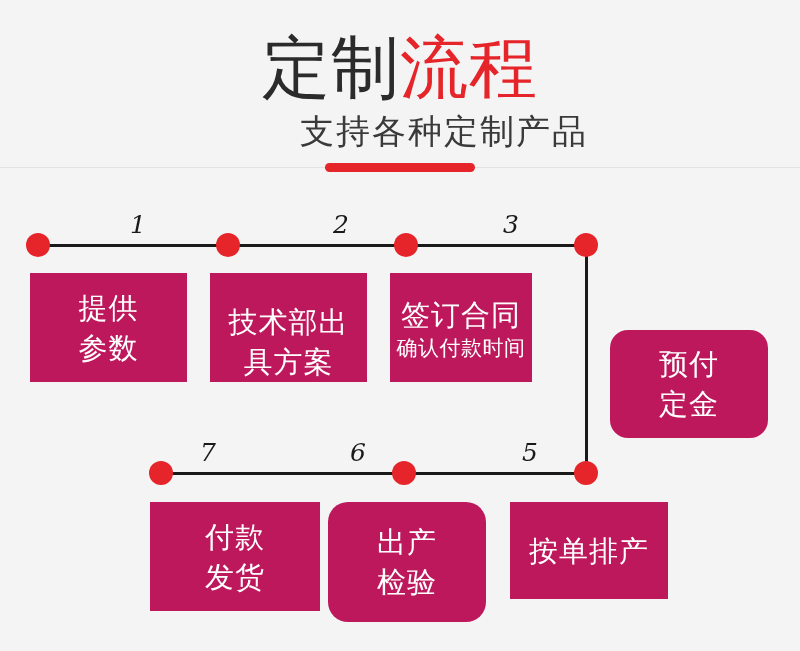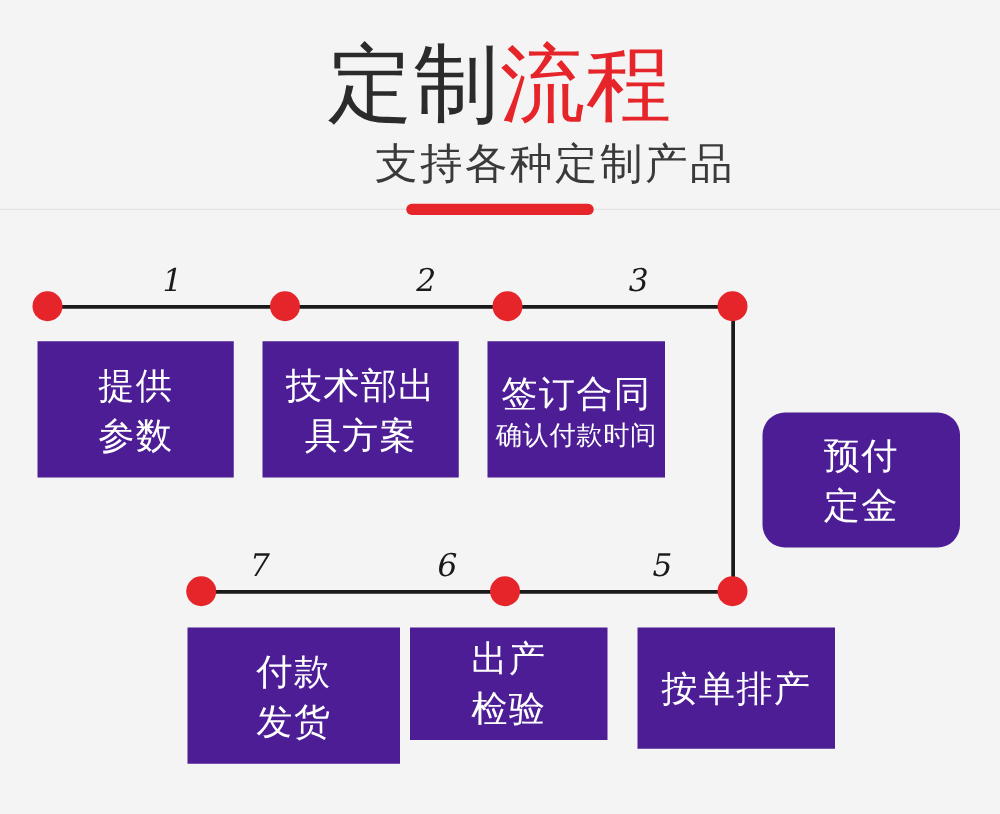--- a/index.html
+++ b/index.html
@@ -100,21 +100,21 @@
     font-family: "DejaVu Serif", "Liberation Serif", serif;
     font-style: italic;
     font-size: 25px;
     line-height: 25px;
     color: #1a1a1a;
     white-space: nowrap;
   }
 
   .card {
     position: absolute;
-    background: #4c1d95;
+    background: #be185d;
     color: #ffffff;
     display: flex;
     flex-direction: column;
     align-items: center;
     justify-content: center;
     text-align: center;
   }
   .card-main {
     font-size: 29px;
     line-height: 40px;
@@ -165,40 +165,40 @@
     <div class="step-num" style="left:566px; top:357px;">4</div>
     <div class="step-num" style="left:522px; top:272px;">5</div>
     <div class="step-num" style="left:350px; top:272px;">6</div>
     <div class="step-num" style="left:200px; top:272px;">7</div>
 
     <div class="card" style="left:30px; top:105px; width:157px; height:109px;">
       <div class="card-main">提供
 参数</div>
     </div>
 
-    <div class="card" style="left:210px; top:105px; width:157px; height:109px;">
+    <div class="card" style="left:210px; top:105px; width:157px; height:109px;justify-content:flex-end;">
       <div class="card-main">技术部出
 具方案</div>
     </div>
 
     <div class="card" style="left:390px; top:105px; width:142px; height:109px;">
       <div class="card-main">签订合同</div>
       <div class="card-sub">确认付款时间</div>
     </div>
 
     <div class="card" style="left:610px; top:162px; width:158px; height:108px;border-radius:18px;">
       <div class="card-main">预付
 定金</div>
     </div>
 
     <div class="card" style="left:510px; top:334px; width:158px; height:97px;">
       <div class="card-main">按单排产</div>
     </div>
 
-    <div class="card" style="left:328px; top:334px; width:158px; height:90px;">
+    <div class="card" style="left:328px; top:334px; width:158px; height:120px;border-radius:20px;">
       <div class="card-main">出产
 检验</div>
     </div>
 
     <div class="card" style="left:150px; top:334px; width:170px; height:109px;">
       <div class="card-main">付款
 发货</div>
     </div>
 
   </div>

